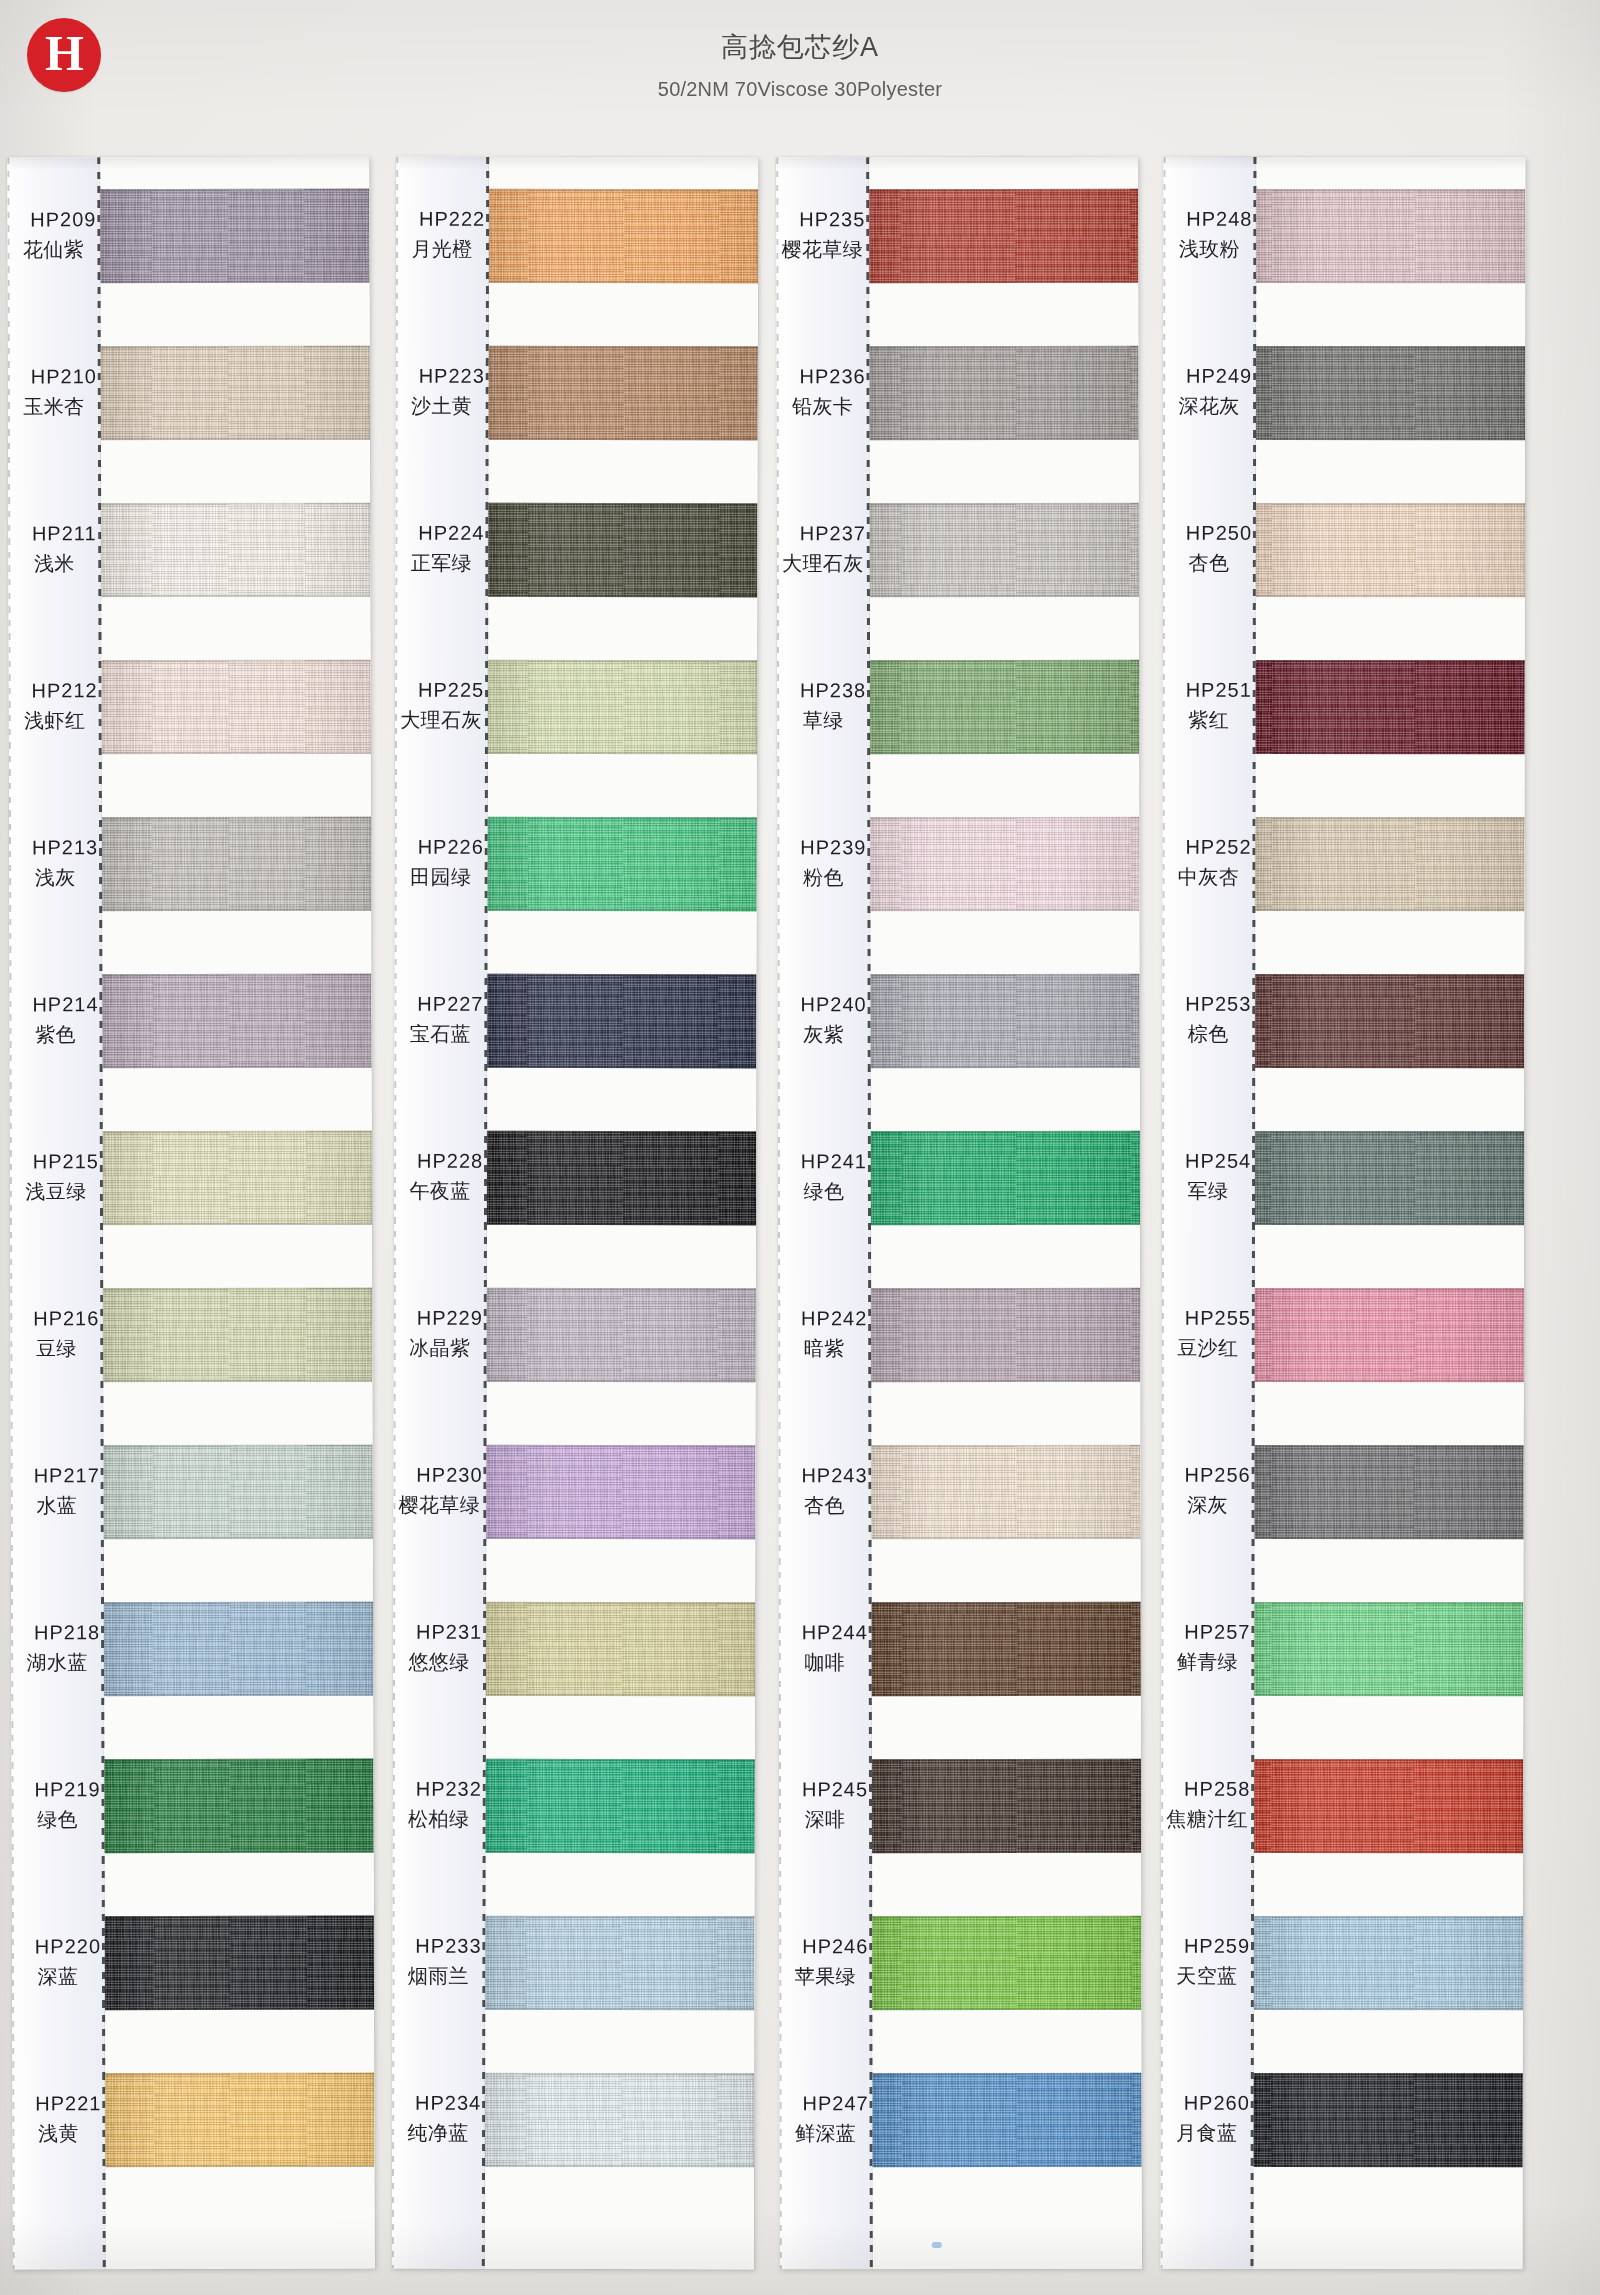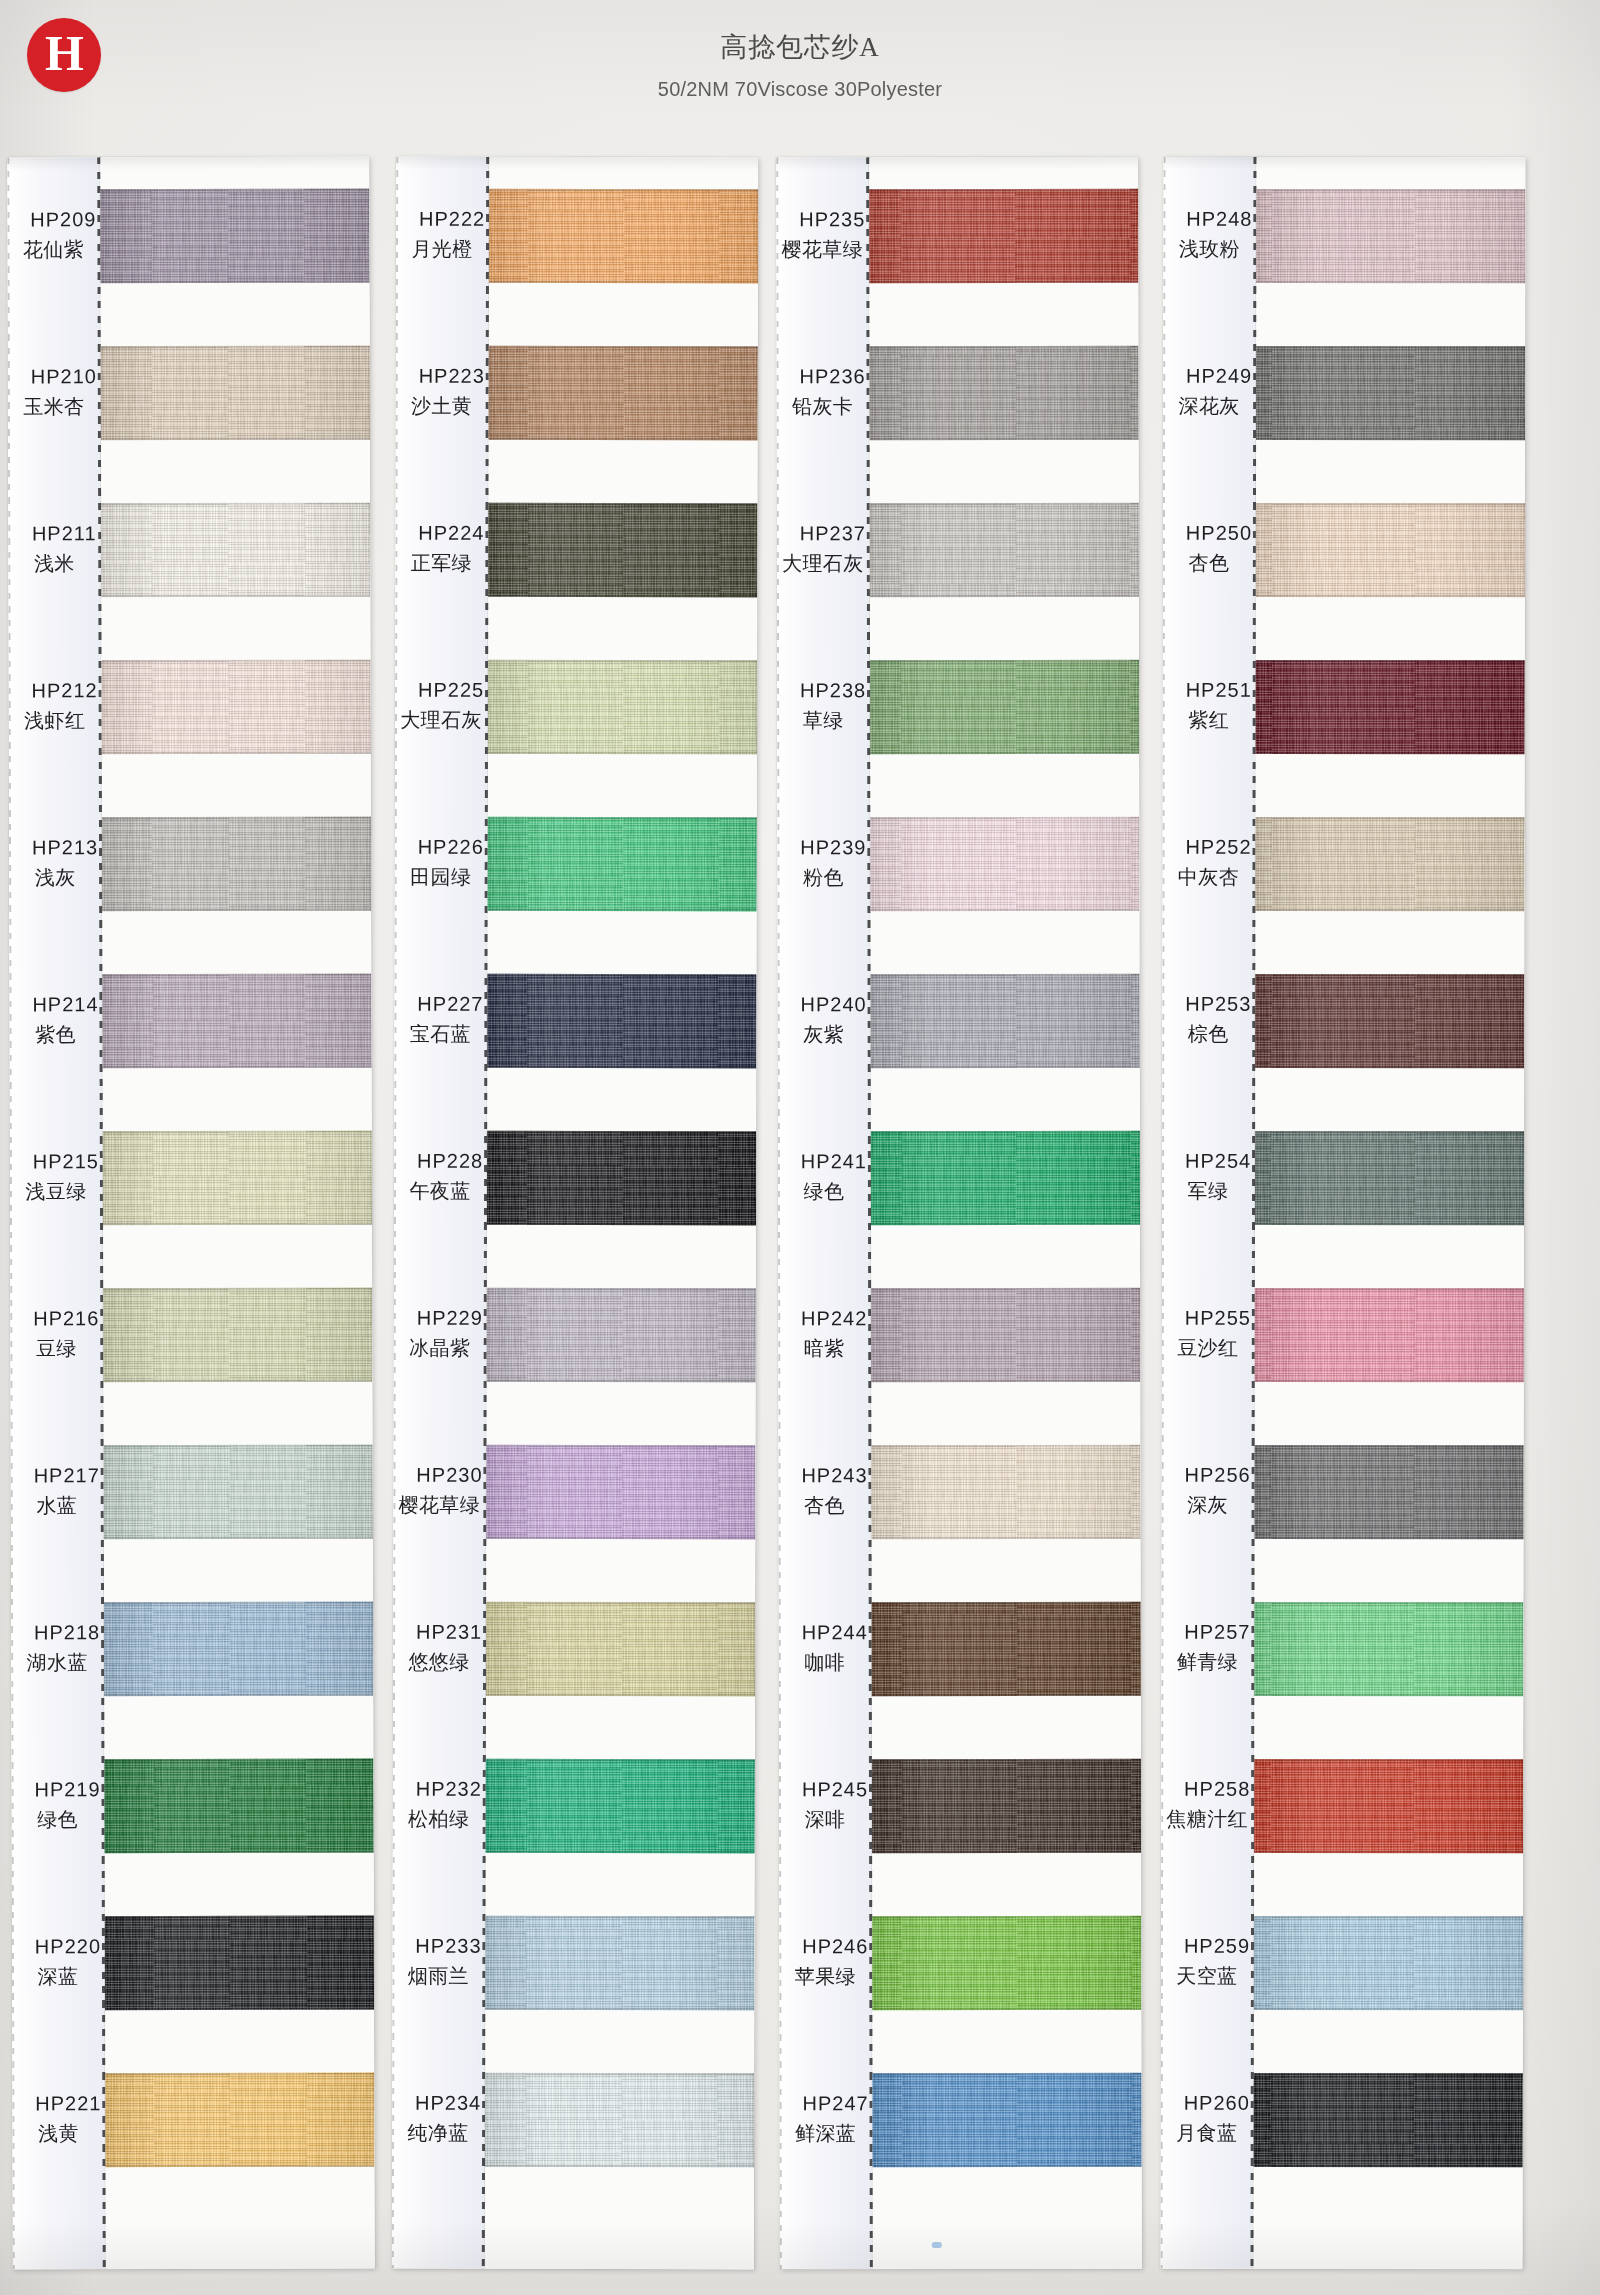--- a/index.html
+++ b/index.html
@@ -68,21 +68,21 @@
     transform: translateX(-50%);
     text-align: center;
     width: 720px;
   }
   .title-main {
     font-size: 27px;
     color: #4a4a4a;
     letter-spacing: 0.8px;
     font-weight: normal;
     margin-bottom: 12.8px;
-    font-family: Liberation Serif, serif;
+    font-family: Liberation Sans, sans-serif;
   }
   .title-sub {
     font-size: 20px;
     color: #5d5d5d;
     letter-spacing: 0.4px;
     margin-bottom: 9.6px;
     font-family: "DejaVu Sans", "Liberation Sans", sans-serif;
   }
   .title-sub-en {
     font-size: 20px;

